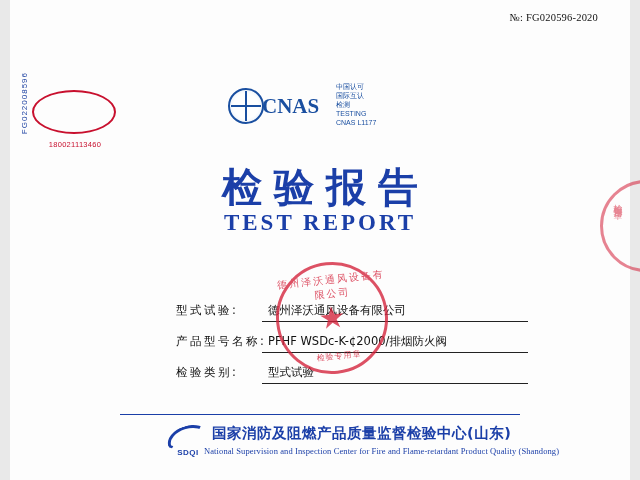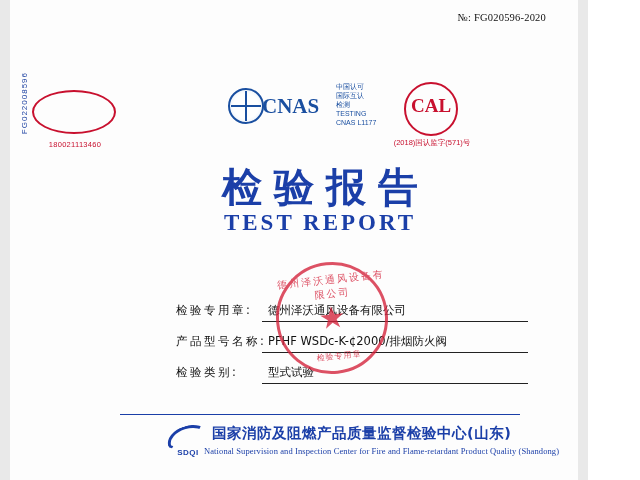--- a/index.html
+++ b/index.html
@@ -10,21 +10,21 @@
   body {
     width: 640px;
     height: 480px;
     font-family: "Liberation Serif", serif;
     position: relative;
     overflow: hidden;
   }
   .page {
     position: absolute;
     left: 0; top: 0;
-    width: 588px;
+    width: 640px;
     height: 480px;
     background: #fdfdfd;
     overflow: hidden;
   }
   
   .edge-left, .edge-right {
     position: absolute;
     top: 0;
     width: 10px;
     height: 480px;
@@ -475,37 +475,32 @@
     </div>
 
     <div class="cnas-text">
       <div>中国认可</div>
       <div>国际互认</div>
       <div>检测</div>
       <div class="en">TESTING</div>
       <div class="en">CNAS L1177</div>
     </div>
 
-    <div class="cal">
-      <div class="ring"></div>
-      <div class="letters">CAL</div>
-      <div class="cert">(2018)国认监字(571)号</div>
-    </div>
   </div>
 
   <div class="title-cn">检验报告</div>
   <div class="title-en">TEST REPORT</div>
 
   <div class="seal-partial">
     <div class="vtxt">检验报告专用章</div>
   </div>
 
   <div class="fields">
     <div class="field-row">
-      <div class="field-label">检验专用章:</div>
+      <div class="field-label">型式试验:</div>
       <div class="field-value">德州泽沃通风设备有限公司</div>
       <div class="field-line"></div>
     </div>
     <div class="field-row">
       <div class="field-label">产品型号名称:</div>
       <div class="field-value">PFHF WSDc-K-¢2000/排烟防火阀</div>
       <div class="field-line"></div>
     </div>
     <div class="field-row">
       <div class="field-label">检验类别:</div>

